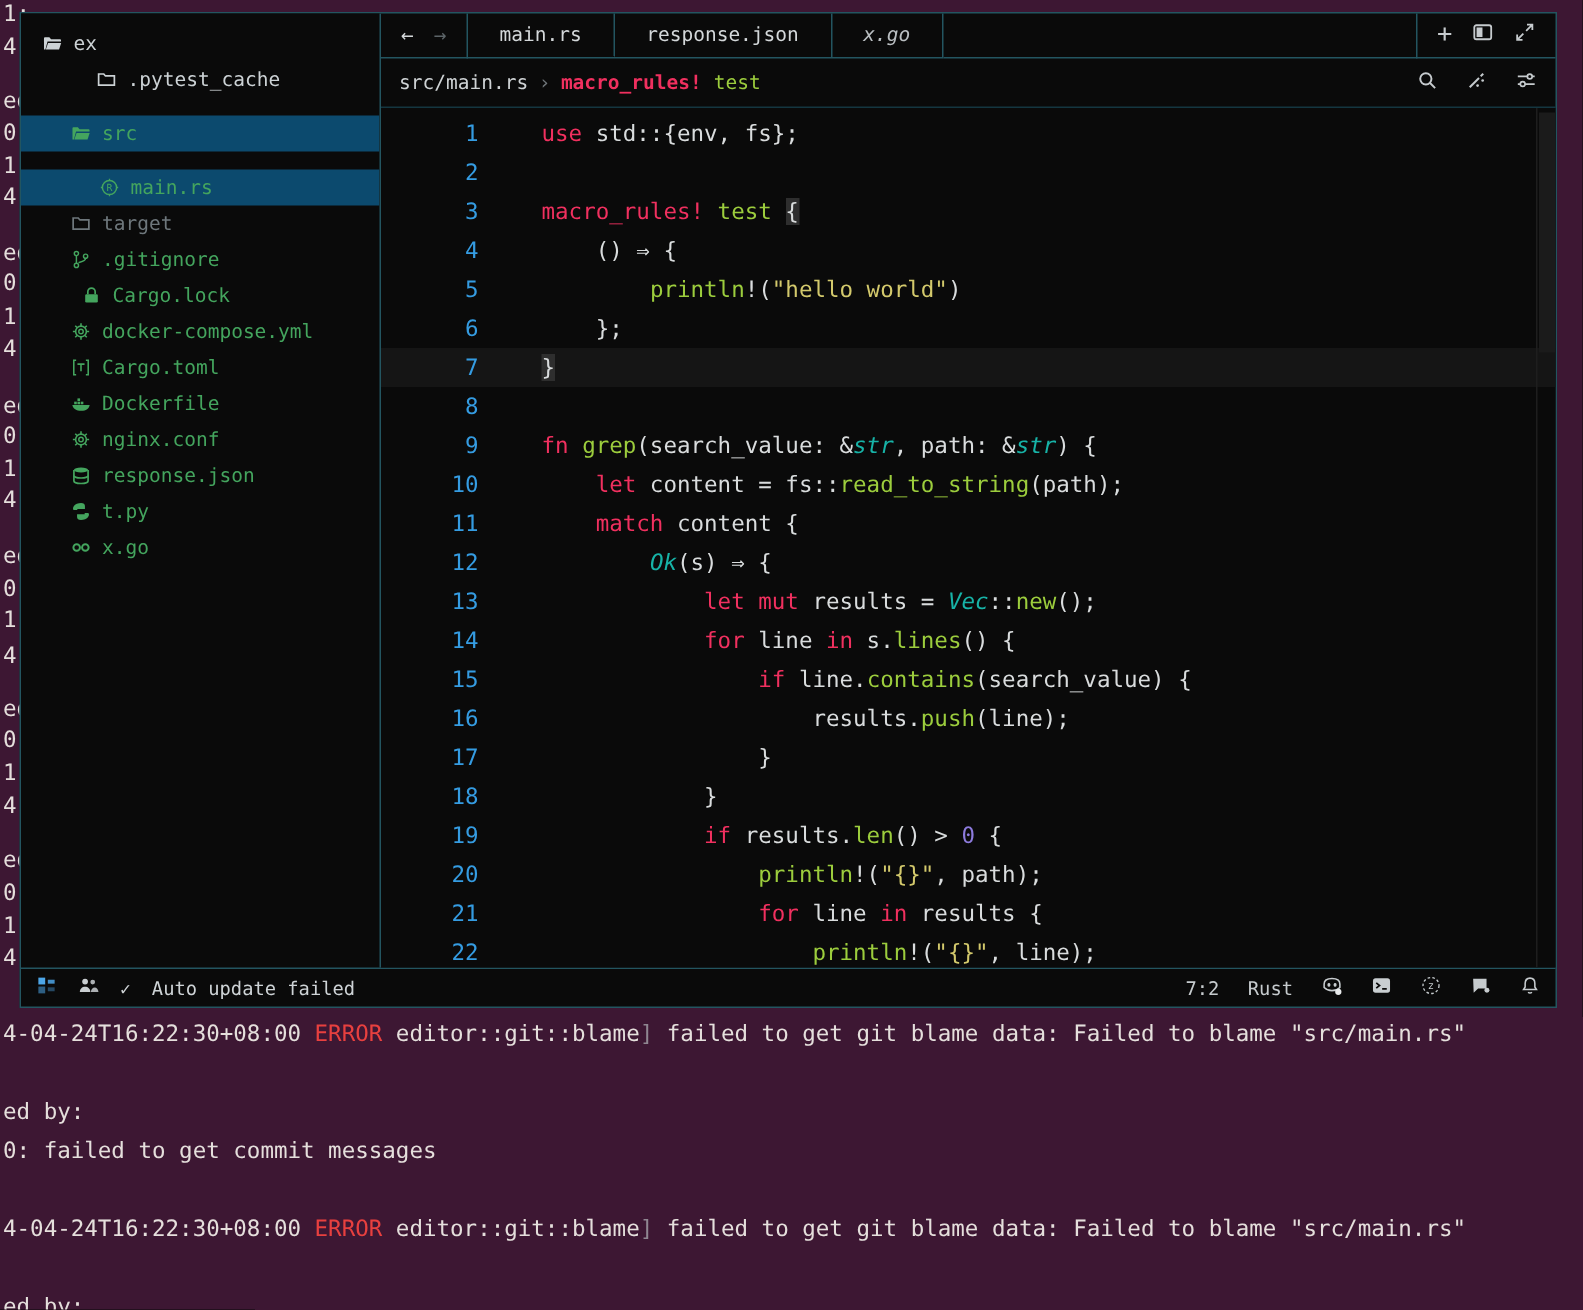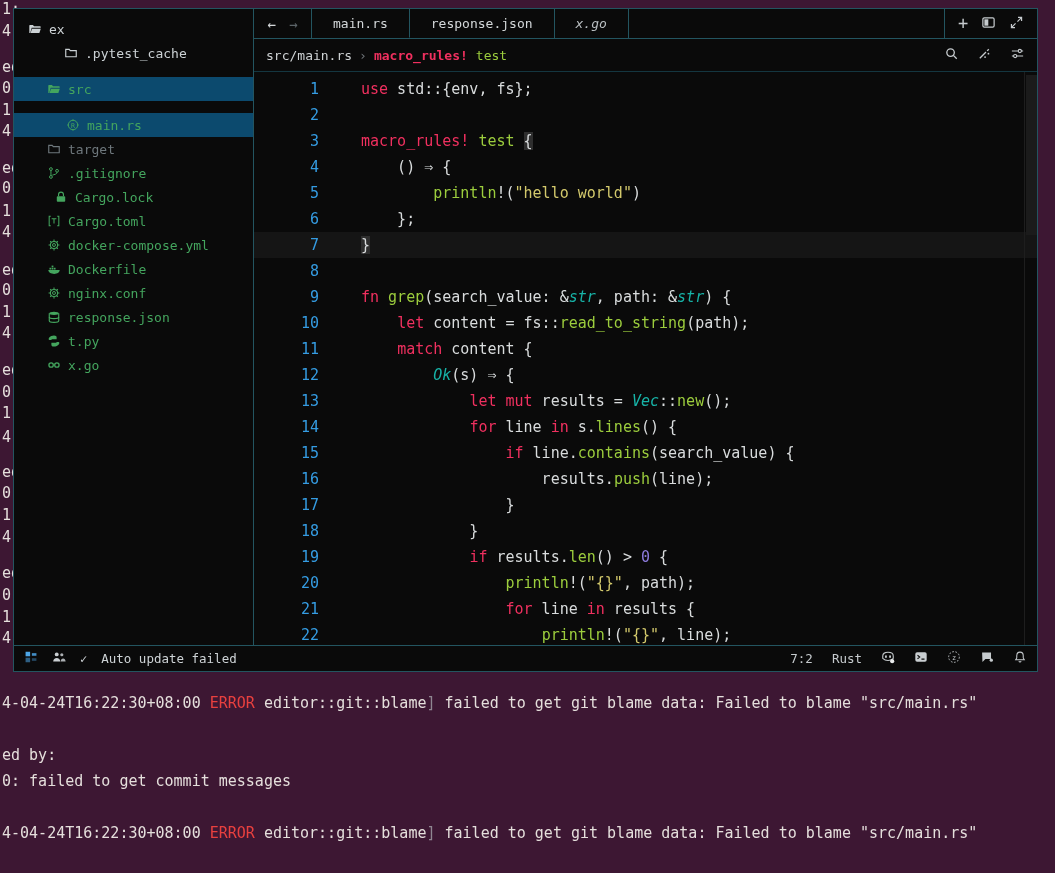--- a/index.html
+++ b/index.html
@@ -8,21 +8,21 @@
     position:relative;
     background:#3d1733;
     font-family:"DejaVu Sans Mono", monospace;
   }
   
   .strip-span {
     position:absolute; left:2px; z-index:1;
     color:#e5dfdc; font-size:15px; line-height:18px; white-space:pre;
   }
   #bottom-terminal {
-    position:absolute; left:0; top:686px; width:1055px; height:177px; z-index:1;
+    position:absolute; left:0; top:672px; width:1055px; height:177px; z-index:1;
   }
   .term-line {
     position:absolute; left:2px; white-space:pre;
     color:#e5dfdc; font-size:15px; line-height:18px;
   }
   .term-line .e { color:#e8403f; }
   .term-line .d { color:#8f8691; }
   
   #window {
     position:absolute; left:13px; top:8px; width:1025px; height:664px; z-index:2;
@@ -201,35 +201,35 @@
             <svg viewBox="0 0 16 16">
               <rect x="3.2" y="7" width="9.6" height="6.3" rx="1" fill="currentColor"></rect>
               <path d="M5.2 7V5.2a2.8 2.8 0 015.6 0V7" fill="none" stroke="currentColor" stroke-width="1.3"></path>
             </svg>
           </span>
           <span>Cargo.lock</span>
         </div>
         <div class="tree-row c-green" style="padding-left: 33px;">
           <span class="icn ">
             <svg viewBox="0 0 16 16">
-              <path d="M4.3 2.5H2.5v11h1.8M11.7 2.5h1.8v11h-1.8" fill="none" stroke="currentColor" stroke-width="1.2"></path>
-              <path d="M5.3 5.4h5.4M8 5.4v5.4" fill="none" stroke="currentColor" stroke-width="1.2"></path>
-            </svg>
-          </span>
-          <span>Cargo.toml</span>
-        </div>
-        <div class="tree-row c-green" style="padding-left: 33px;">
-          <span class="icn ">
-            <svg viewBox="0 0 16 16">
               <circle cx="8" cy="8" r="4.1" fill="none" stroke="currentColor" stroke-width="1.2"></circle>
               <circle cx="8" cy="8" r="1.7" fill="none" stroke="currentColor" stroke-width="1.1"></circle>
               <path d="M8 1.8v2M8 12.2v2M1.8 8h2M12.2 8h2M3.6 3.6l1.4 1.4M11 11l1.4 1.4M12.4 3.6L11 5M5 11l-1.4 1.4" stroke="currentColor" stroke-width="1.2"></path>
             </svg>
           </span>
           <span>docker-compose.yml</span>
+        </div>
+        <div class="tree-row c-green" style="padding-left: 33px;">
+          <span class="icn ">
+            <svg viewBox="0 0 16 16">
+              <path d="M4.3 2.5H2.5v11h1.8M11.7 2.5h1.8v11h-1.8" fill="none" stroke="currentColor" stroke-width="1.2"></path>
+              <path d="M5.3 5.4h5.4M8 5.4v5.4" fill="none" stroke="currentColor" stroke-width="1.2"></path>
+            </svg>
+          </span>
+          <span>Cargo.toml</span>
         </div>
         <div class="tree-row c-green" style="padding-left: 33px;">
           <span class="icn ">
             <svg viewBox="0 0 16 16">
               <path d="M1.4 9.2h13.2c-.5 2.9-2.7 4.4-6.4 4.4-3.8 0-6.3-1.5-6.8-4.4z" fill="currentColor"></path>
               <rect x="2.8" y="6.6" width="2" height="2" fill="currentColor"></rect>
               <rect x="5.3" y="6.6" width="2" height="2" fill="currentColor"></rect>
               <rect x="7.8" y="6.6" width="2" height="2" fill="currentColor"></rect>
               <rect x="5.3" y="4.1" width="2" height="2" fill="currentColor"></rect>
             </svg>

